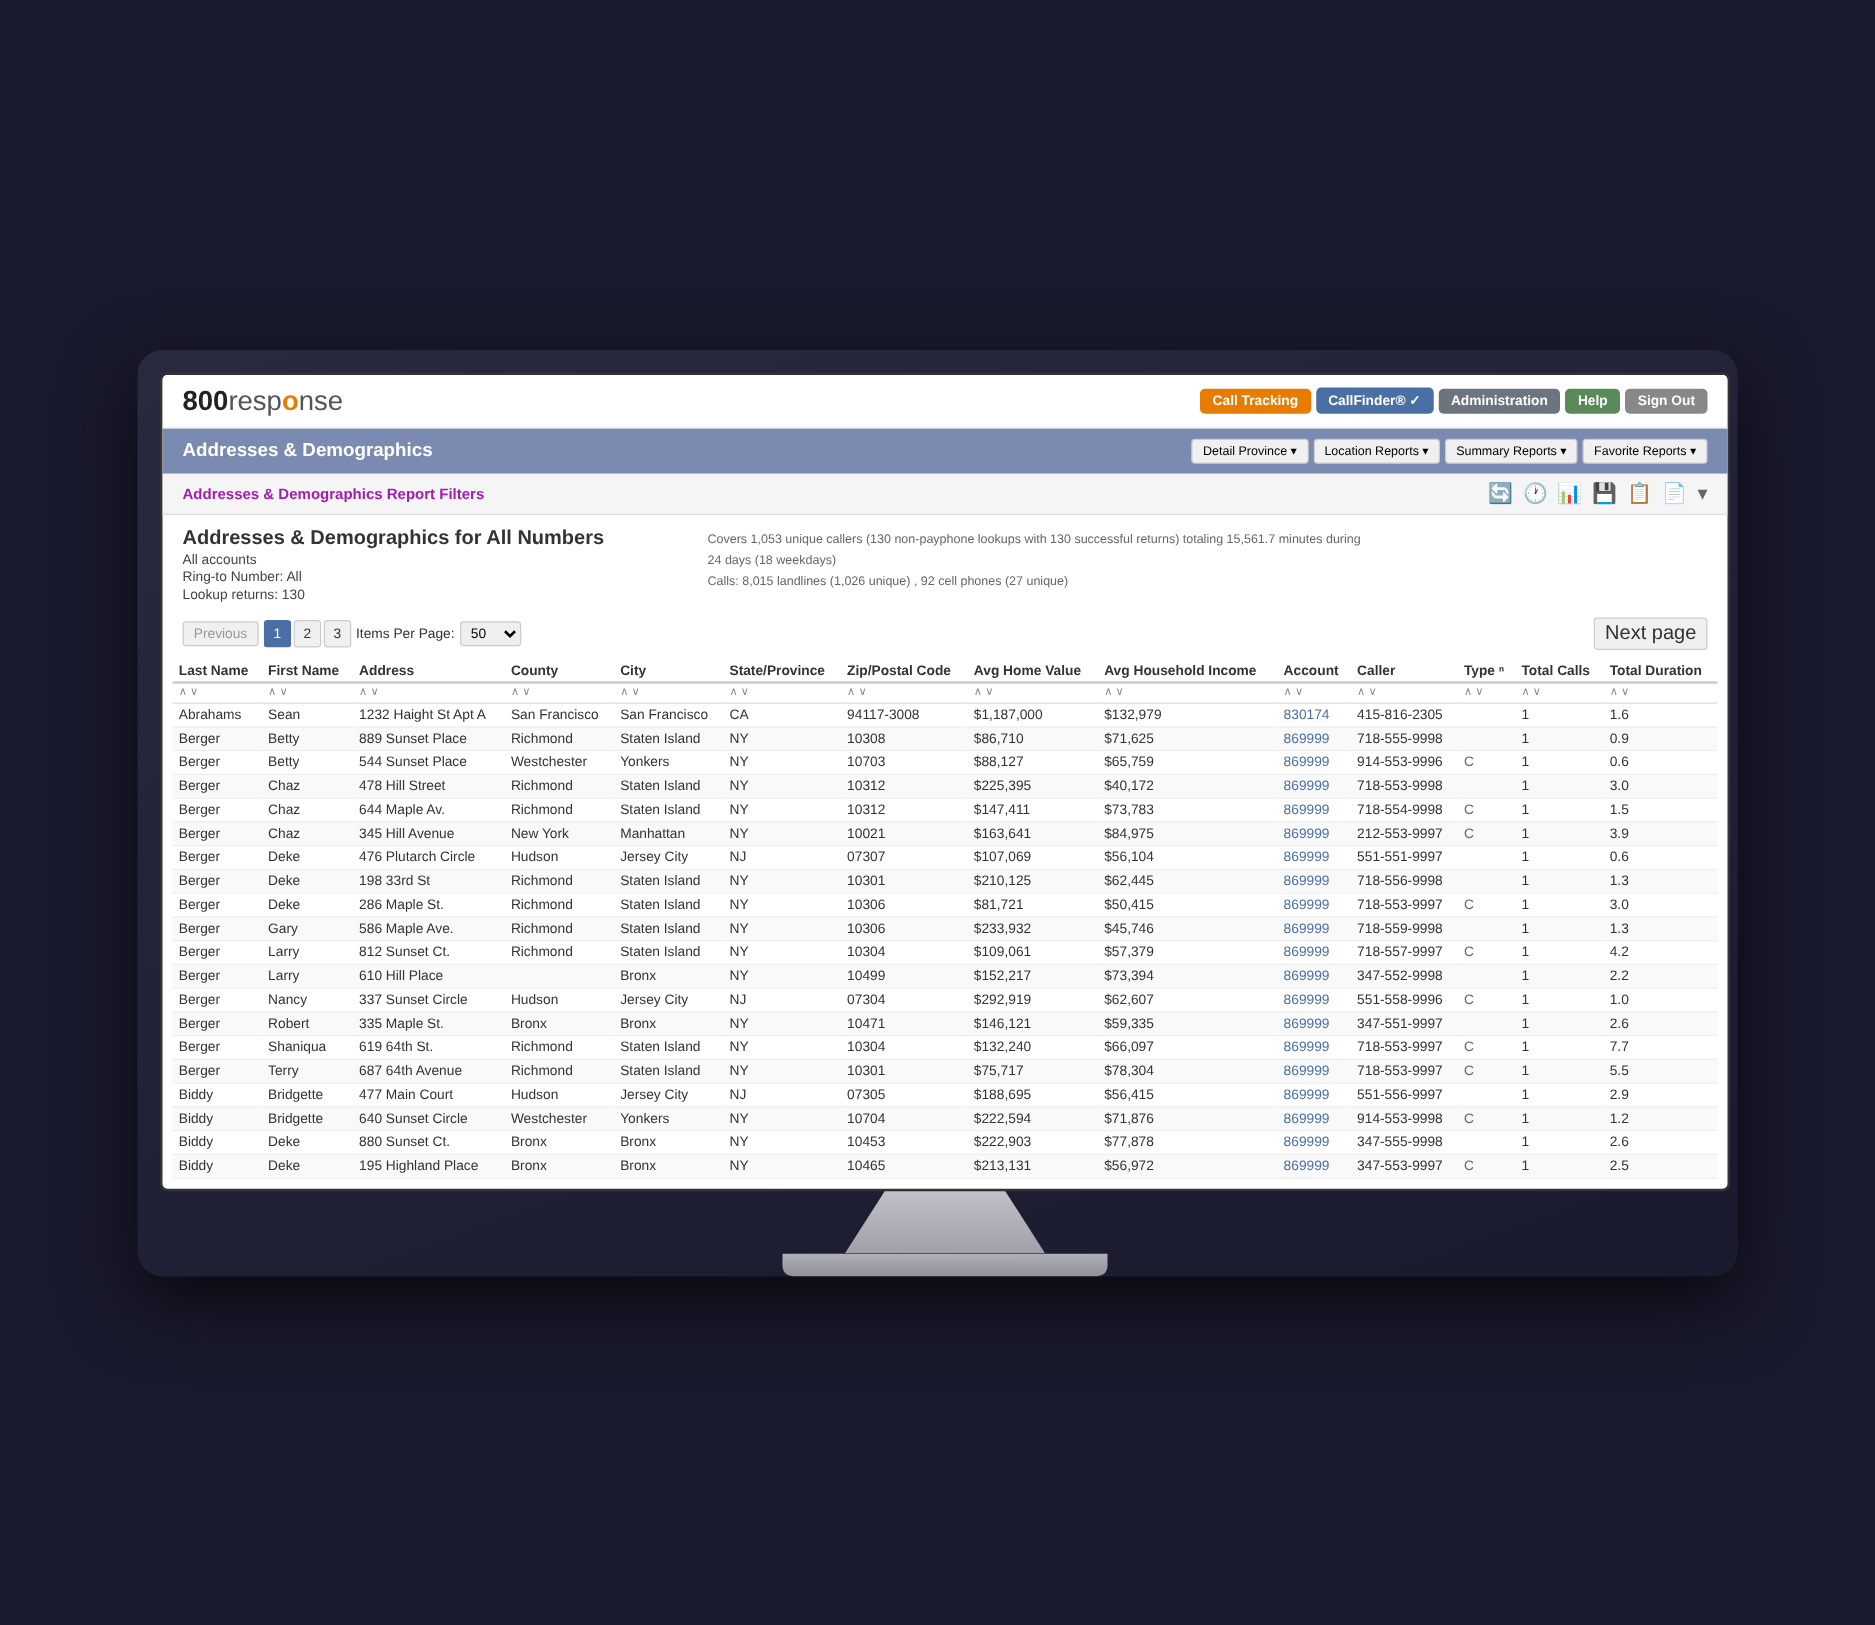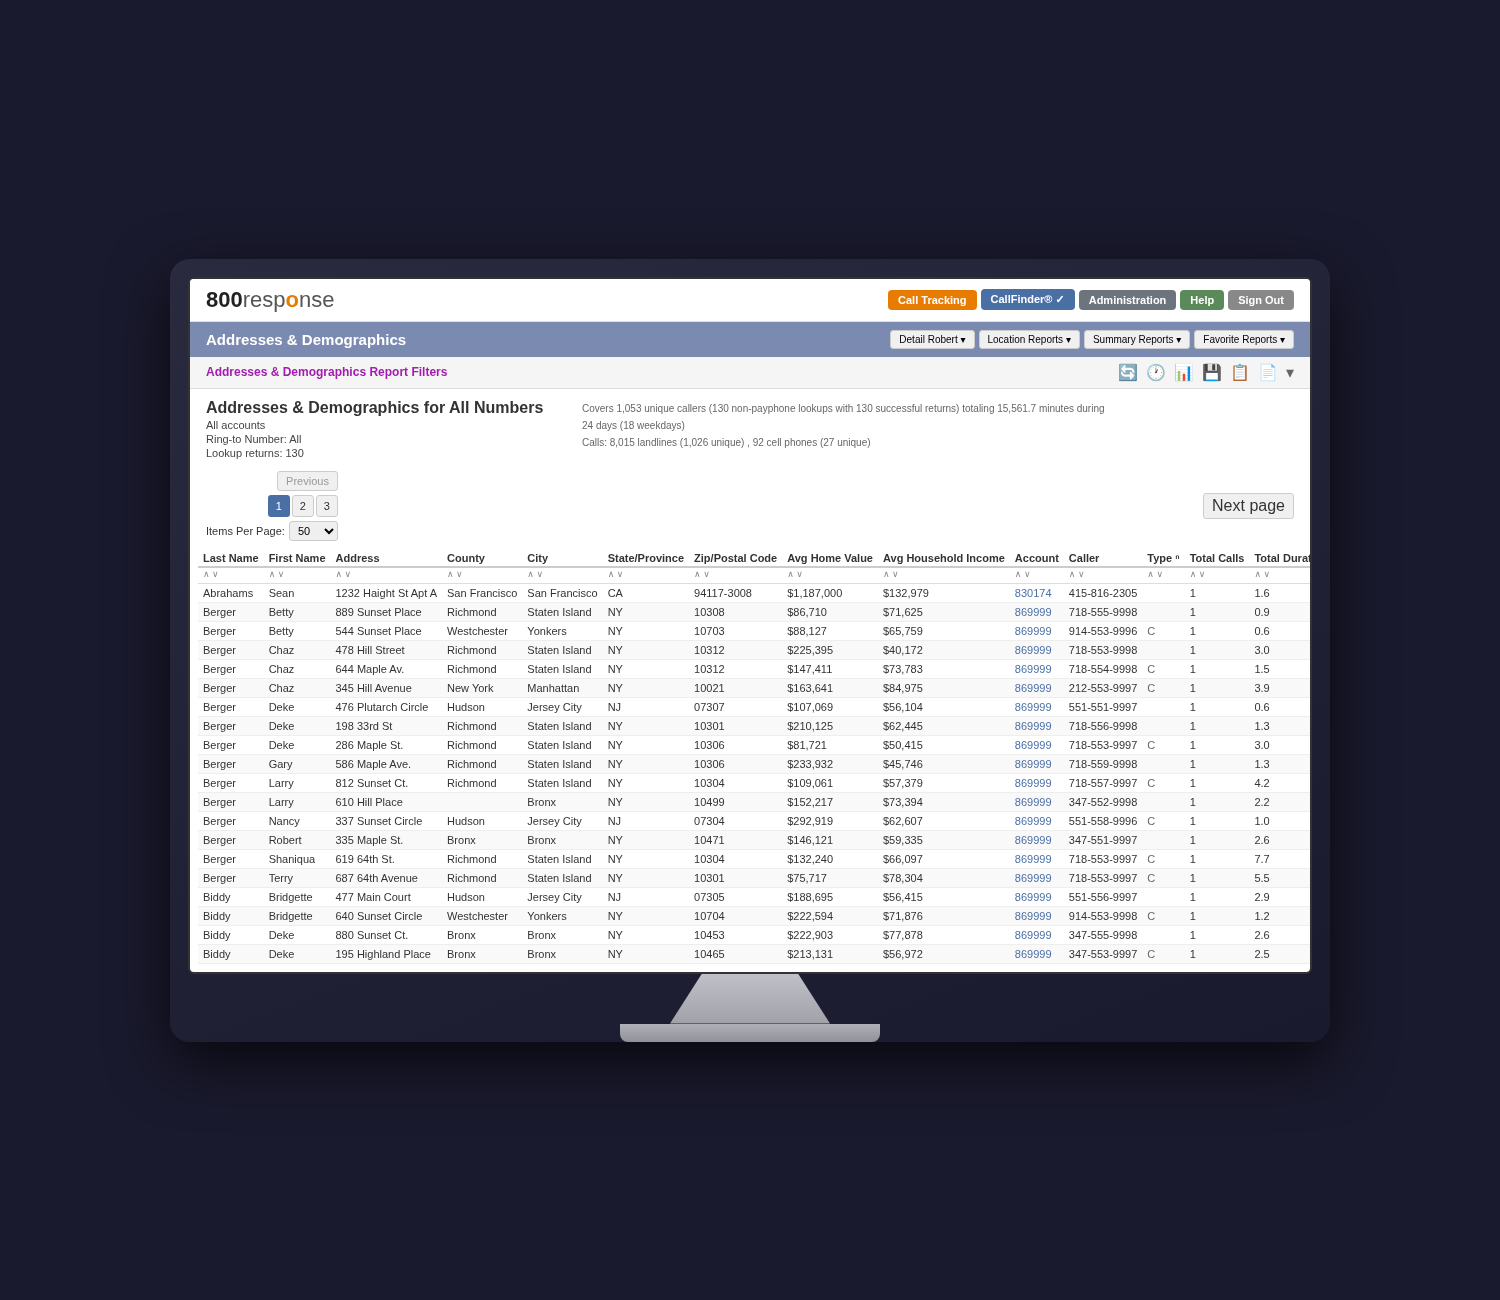--- a/index.html
+++ b/index.html
@@ -8,23 +8,23 @@
       display: flex;
       justify-content: center;
       align-items: center;
       min-height: 100vh;
       font-family: Arial, Helvetica, sans-serif;
       font-size: 12px;
     }
     .monitor-outer {
       background: linear-gradient(160deg, #2a2a3e 0%, #1a1a2e 100%);
       border-radius: 20px;
-      padding: 18px 18px 0 18px;
+      padding: 18px 6px 0 18px;
       box-shadow: 0 20px 60px rgba(0,0,0,0.7);
-      width: 1160px;
+      width: 1280px;
     }
     .monitor-screen {
       background: #fff;
       border-radius: 6px;
       overflow: hidden;
       border: 2px solid #333;
     }
     .monitor-stand {
       width: 160px;
       height: 50px;
@@ -123,21 +123,21 @@
     .report-date-title { font-size: 14px; font-weight: bold; color: #333; }
     .report-date-sub { font-size: 10px; color: #666; margin-top: 3px; line-height: 1.4; }
 
     
     .pagination-bar {
       padding: 6px 16px;
       display: flex;
       align-items: center;
       justify-content: space-between;
     }
-    .pagination-left { display: flex; gap: 4px; align-items: flex-end; flex-direction: column; }
+    .pagination-left { display: flex; gap: 4px; align-items: center; }
     .prev-btn {
       background: #f0f0f0;
       border: 1px solid #ccc;
       border-radius: 3px;
       padding: 3px 8px;
       font-size: 11px;
       color: #999;
     }
     .page-nums { display: flex; gap: 2px; align-items: center; }
     .page-num {
@@ -222,21 +222,21 @@
         <button class="nav-btn btn-blue">CallFinder® ✓</button>
         <button class="nav-btn btn-gray">Administration</button>
         <button class="nav-btn btn-help">Help</button>
         <button class="nav-btn btn-signout">Sign Out</button>
       </div>
     </div>
 
     <div class="page-header">
       <span class="page-title">Addresses &amp; Demographics</span>
       <div class="report-buttons">
-        <button class="report-btn">Detail Robert ▾</button>
+        <button class="report-btn">Detail Province ▾</button>
         <button class="report-btn">Location Reports ▾</button>
         <button class="report-btn">Summary Reports ▾</button>
         <button class="report-btn">Favorite Reports ▾</button>
       </div>
     </div>
 
     <div class="filter-bar">
       <span class="filter-title">Addresses &amp; Demographics Report Filters</span>
       <div class="filter-icons">
         <span class="filter-icon">🔄</span>

